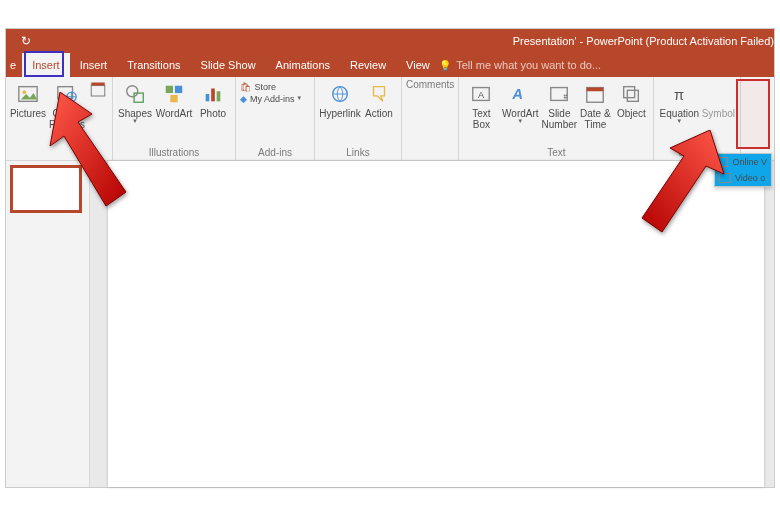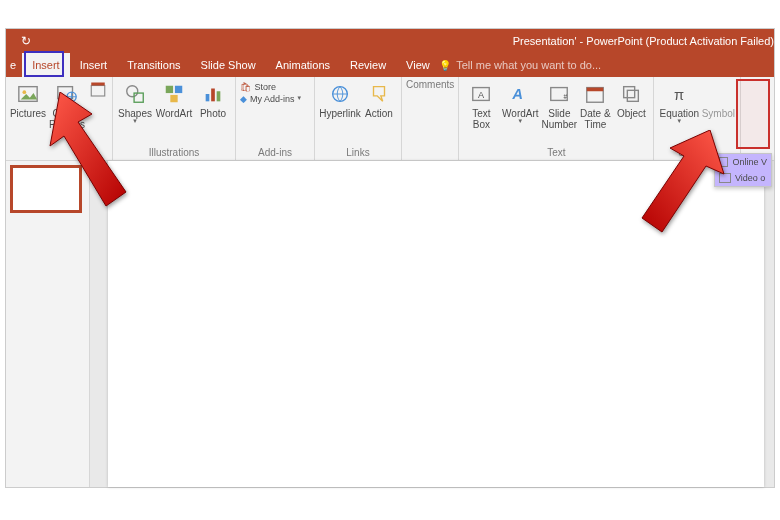--- a/index.html
+++ b/index.html
@@ -33,21 +33,21 @@
 
   .hl-insert { position: absolute; left: 18px; top: 22px; width: 40px; height: 26px; border: 2px solid #3d2fbf; pointer-events: none; z-index: 5; }
   .hl-video { position: absolute; right: 4px; top: 50px; width: 34px; height: 70px; border: 2px solid #c9302c; background: rgba(255,0,0,0.04); pointer-events: none; z-index: 5; }
 
   .workspace { position: absolute; top: 132px; left: 0; right: 0; bottom: 0; display: flex; background: #e6e6e6; }
   .thumbs { width: 84px; background: #f3f3f3; border-right: 1px solid #d6d6d6; padding: 6px 6px; }
   .thumb { width: 68px; height: 44px; background: #fff; border: 1px solid #b7472a; outline: 2px solid #b7472a; margin-bottom: 10px; }
   .canvas-area { flex: 1; position: relative; background: #e9e9e9; }
   .slide { position: absolute; left: 18px; top: 0; right: 10px; height: 100%; background: #fff; box-shadow: 0 0 3px rgba(0,0,0,.2); }
 
-  .dropdown { position: absolute; right: 2px; top: 124px; width: 58px; background: #c4b5fd; border: 1px solid #c6c6c6; box-shadow: 0 2px 4px rgba(0,0,0,.2); z-index: 6; }
+  .dropdown { position: absolute; right: 2px; top: 124px; width: 58px; background: #0ea5e9; border: 1px solid #c6c6c6; box-shadow: 0 2px 4px rgba(0,0,0,.2); z-index: 6; }
   .dd-item { display: flex; align-items: center; font-size: 9px; color: #4b4b4b; padding: 3px 4px; gap: 4px; cursor: pointer; overflow: hidden; white-space: nowrap; }
   .dd-icon { width: 12px; height: 10px; border: 1px solid #888; display: inline-block; }
 
   .arrow { position: absolute; z-index: 20; pointer-events: none; }
   .arrow svg { filter: drop-shadow(1px 2px 2px rgba(0,0,0,.4)); }
 
 </style>
 </head>
 <body>
 

